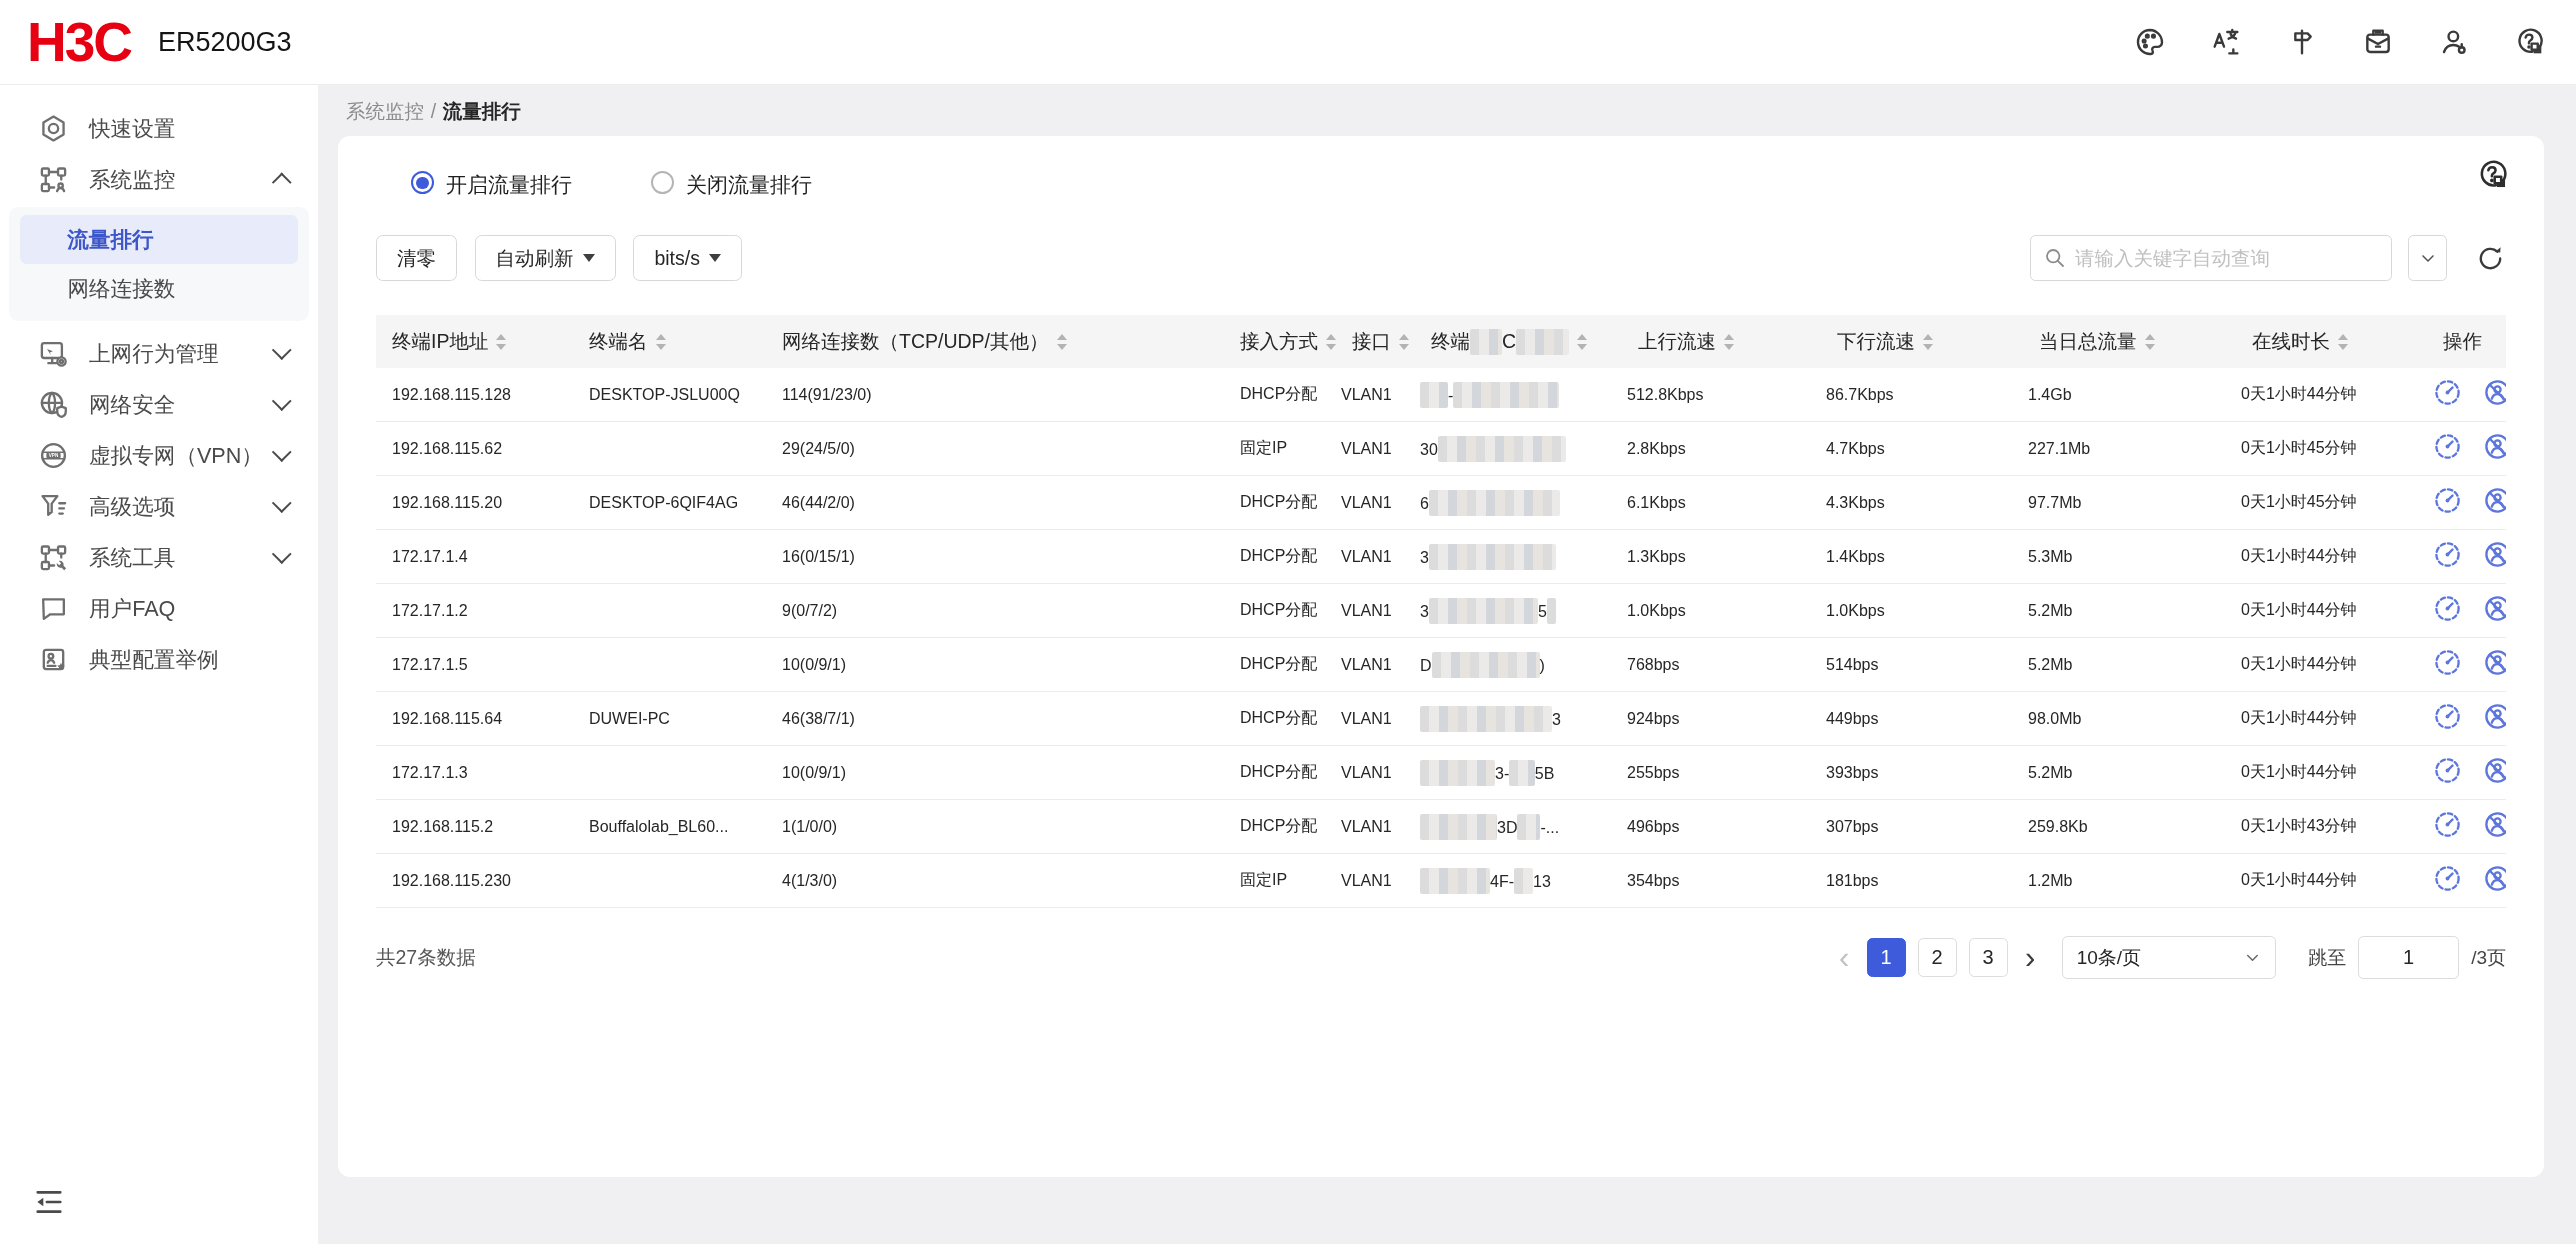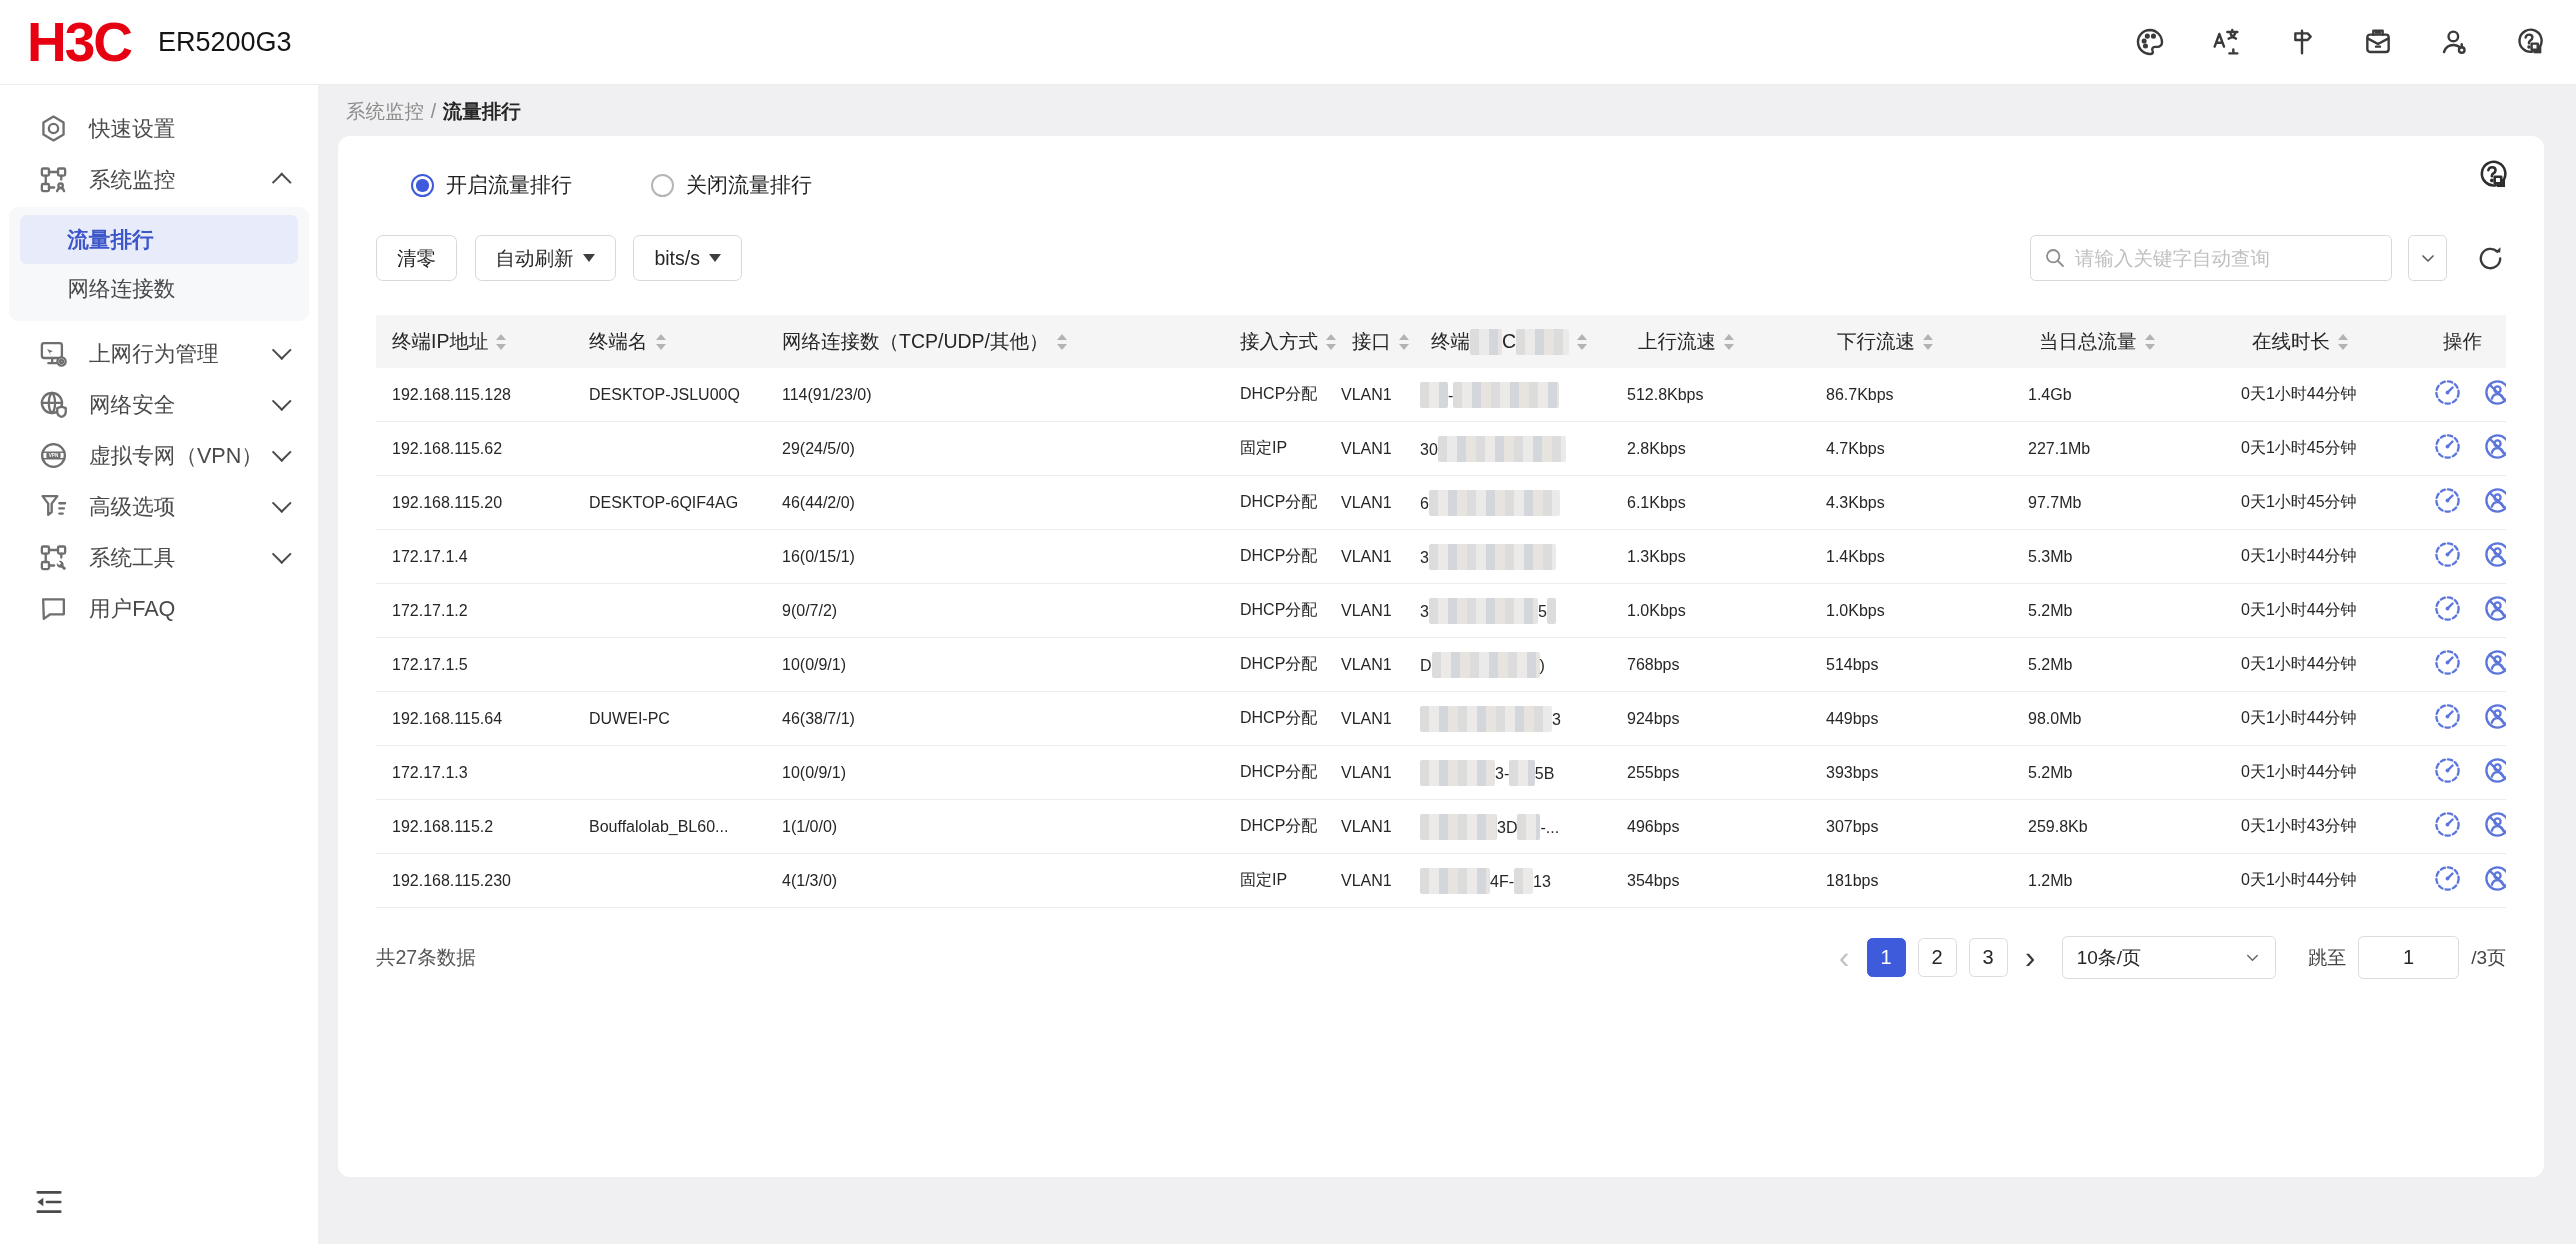--- a/index.html
+++ b/index.html
@@ -31,21 +31,21 @@
   
   .content { padding:9.4px 32px 0 20px; min-width:0; }
   .crumbs { height:35px; display:flex; align-items:center; padding-left:8px; font-size:19.5px; color:#8c8c8c; }
   .crumb-cur { color:#262626; font-weight:600; }
   .crumbs .sep { margin:0 6.7px; }
 
   .panel { background:#fff; border-radius:12px; margin-top:6.7px; height:1041px; position:relative; padding:30px 38px 0; }
   .help-corner { position:absolute; top:21.6px; right:34px; width:34px; height:34px; color:#2e2e2e; cursor:pointer; }
 
   .radio-row { display:flex; align-items:center; padding-left:35px; margin-top:5.4px; }
-  .radio { display:inline-flex; align-items:center; font-size:21px; color:#1f1f1f; font-weight:500; cursor:pointer; }
+  .radio { display:inline-flex; font-size:21px; color:#1f1f1f; font-weight:500; cursor:pointer; }
   .radio + .radio { margin-left:79px; }
   .rdot { width:23px; height:23px; border-radius:50%; border:2px solid #b5b5b5; background:#fff; margin-right:12px; position:relative; flex:none; }
   .radio.checked .rdot { border-color:#3d5bdb; }
   .radio.checked .rdot::after { content:""; position:absolute; inset:3.4px; border-radius:50%; background:#3d5bdb; }
 
   .toolbar { display:flex; align-items:center; margin-top:36px; }
   .btn { height:46px; border:1.3px solid #d8d8d8; border-radius:6.7px; background:#fff; font-size:19.5px; color:#262626; display:inline-flex; align-items:center; padding:0 20px; cursor:pointer; white-space:nowrap; }
   .btn + .btn { margin-left:17.5px; }
   .caret { width:0; height:0; border-left:6.7px solid transparent; border-right:6.7px solid transparent; border-top:8px solid #3f3f3f; margin-left:9.4px; }
   .toolbar-right { margin-left:auto; display:flex; align-items:center; }
@@ -232,20 +232,31 @@
           <span class="mlabel">系统工具</span>
           <i class="chev"></i>
         </div>
         <div class="mitem">
           <span class="micon">
             <svg viewBox="0 0 24 24" fill="none" stroke="currentColor" stroke-width="1.8" stroke-linecap="round" stroke-linejoin="round">
               <path d="M4 5h16v11.5H9.5L4.5 20z"></path>
             </svg>
           </span>
           <span class="mlabel">用户FAQ</span>
+        </div>
+        <div class="mitem">
+          <span class="micon">
+            <svg viewBox="0 0 24 24" fill="none" stroke="currentColor" stroke-width="1.8" stroke-linecap="round" stroke-linejoin="round">
+              <rect x="4.5" y="4.5" width="15" height="15" rx="1.8"></rect>
+              <circle cx="10" cy="9.5" r="1.8"></circle>
+              <path d="M7.5 14.5c.6-1.4 1.5-2 2.5-2s1.9.6 2.5 2M7.5 17h6"></path>
+              <path d="M17.8 14.6l.9 1.8 2 .3-1.4 1.4.3 2-1.8-.9-1.8.9.3-2-1.4-1.4 2-.3z" fill="currentColor" stroke="none"></path>
+            </svg>
+          </span>
+          <span class="mlabel">典型配置举例</span>
         </div>
       </div>
     <div class="collapse-btn" id="collapse-btn">
         <svg viewBox="0 0 24 24" fill="none" stroke="currentColor" stroke-width="1.8" stroke-linecap="round" stroke-linejoin="round">
           <path d="M4 5.2h16M10.5 12h9.5M4 18.8h16"></path>
           <path d="M8 9l-4.2 3L8 15z" fill="currentColor" stroke="none"></path>
         </svg>
       </div>
   </div>
 

